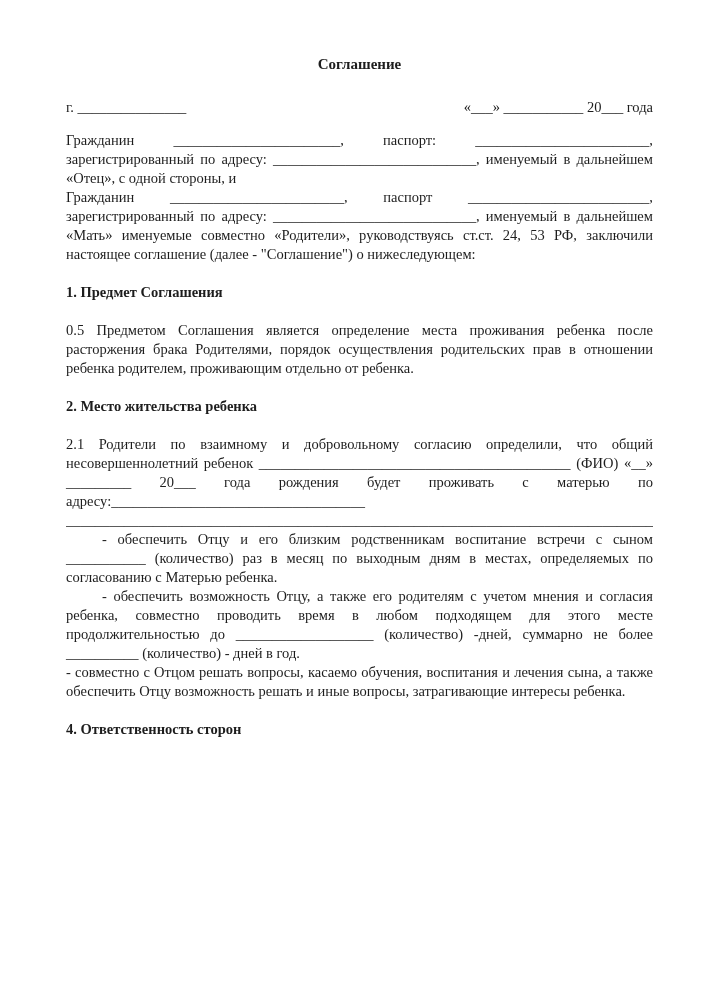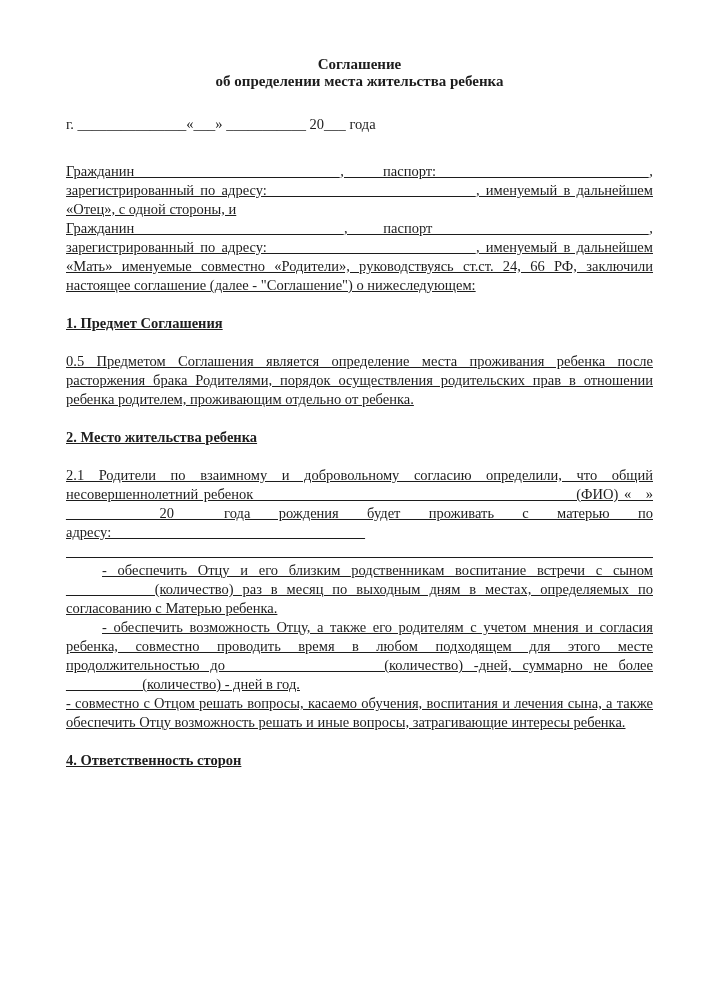--- a/index.html
+++ b/index.html
@@ -22,30 +22,30 @@
     background: #ffffff;
   }
   .title {
     text-align: center;
     font-weight: bold;
     font-size: 15px;
     line-height: 17px;
   }
   .place-date {
     display: flex;
+    justify-content: space-between;
     align-items: baseline;
     margin-top: 25px;
     font-size: 14.5px;
     line-height: 19px;
   }
   .blocks {
-    margin-top: 28px;
+    margin-top: 14px;
     font-size: 14.5px;
     line-height: 19px;
-    text-decoration: underline;
   }
   .blocks > div {
     margin: 0;
   }
   .paragraph {
     text-align: justify;
   }
   .heading {
     font-weight: bold;
     text-align: left;
@@ -59,29 +59,28 @@
     white-space: nowrap;
     overflow: hidden;
   }
 </style>
 </head>
 <body>
 
 <div class="page">
   <div class="title">
     <div>Соглашение</div>
-    <div>об определении места жительства ребенка</div>
   </div>
   <div class="place-date">
     <span>г. _______________</span>
     <span>«___» ___________ 20___ года</span>
   </div>
   <div class="blocks">
       <div class="paragraph">Гражданин _______________________, паспорт: ________________________, зарегистрированный по адресу: ____________________________, именуемый в дальнейшем «Отец», с одной стороны, и</div>
-      <div class="paragraph">Гражданин ________________________, паспорт _________________________, зарегистрированный по адресу: ____________________________, именуемый в дальнейшем «Мать» именуемые совместно «Родители», руководствуясь ст.ст. 24, 66 РФ, заключили настоящее соглашение (далее - "Соглашение") о нижеследующем:</div>
+      <div class="paragraph">Гражданин ________________________, паспорт _________________________, зарегистрированный по адресу: ____________________________, именуемый в дальнейшем «Мать» именуемые совместно «Родители», руководствуясь ст.ст. 24, 53 РФ, заключили настоящее соглашение (далее - "Соглашение") о нижеследующем:</div>
       <div class="heading">1. Предмет Соглашения</div>
       <div class="paragraph">0.5 Предметом Соглашения является определение места проживания ребенка после расторжения брака Родителями, порядок осуществления родительских прав в отношении ребенка родителем, проживающим отдельно от ребенка.</div>
       <div class="heading">2. Место жительства ребенка</div>
       <div class="paragraph">2.1 Родители по взаимному и добровольному согласию определили, что общий несовершеннолетний ребенок ___________________________________________ (ФИО) «__» _________ 20___ года рождения будет проживать с матерью по адресу:___________________________________</div>
       <div class="fill">____________________________________________________________________________________________</div>
       <div class="hang">- обеспечить Отцу и его близким родственникам воспитание встречи с сыном ___________ (количество) раз в месяц по выходным дням в местах, определяемых по согласованию с Матерью ребенка.</div>
       <div class="hang">- обеспечить возможность Отцу, а также его родителям с учетом мнения и согласия ребенка, совместно проводить время в любом подходящем для этого месте продолжительностью до ___________________ (количество) -дней, суммарно не более __________ (количество) - дней в год.</div>
       <div class="paragraph">- совместно с Отцом решать вопросы, касаемо обучения, воспитания и лечения сына, а также обеспечить Отцу возможность решать и иные вопросы, затрагивающие интересы ребенка.</div>
       <div class="heading">4. Ответственность сторон</div>
     </div>

